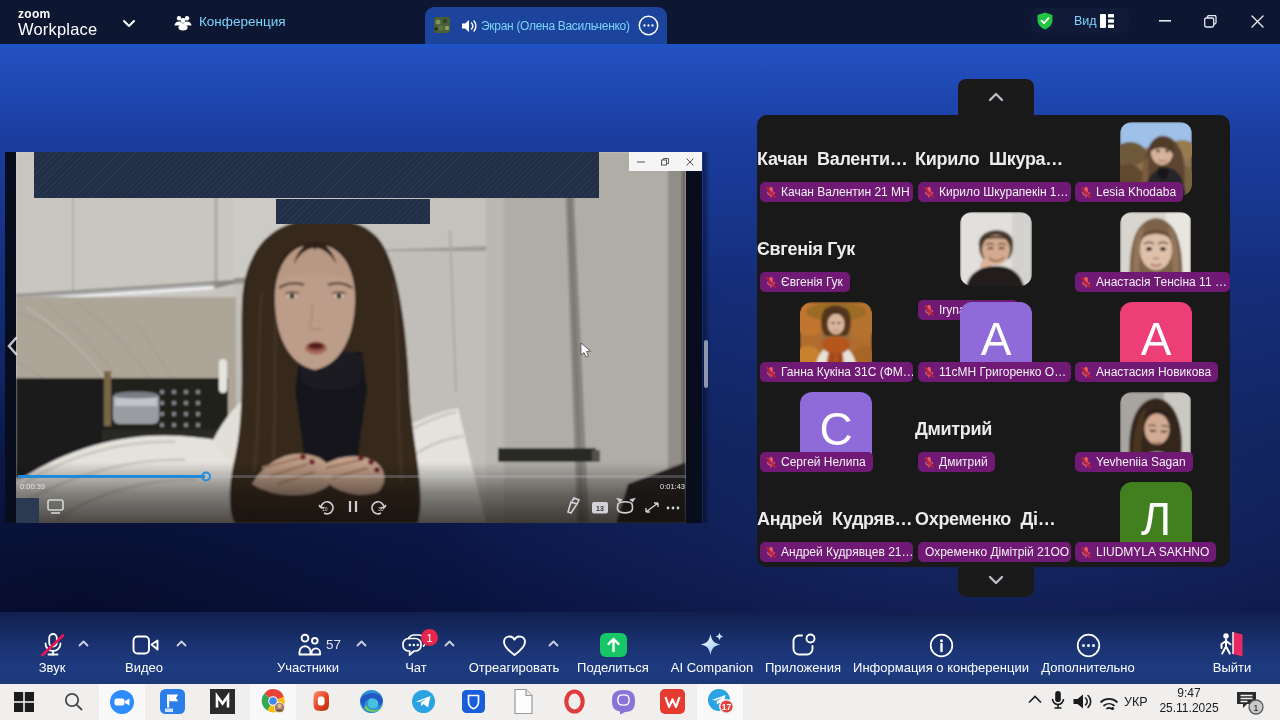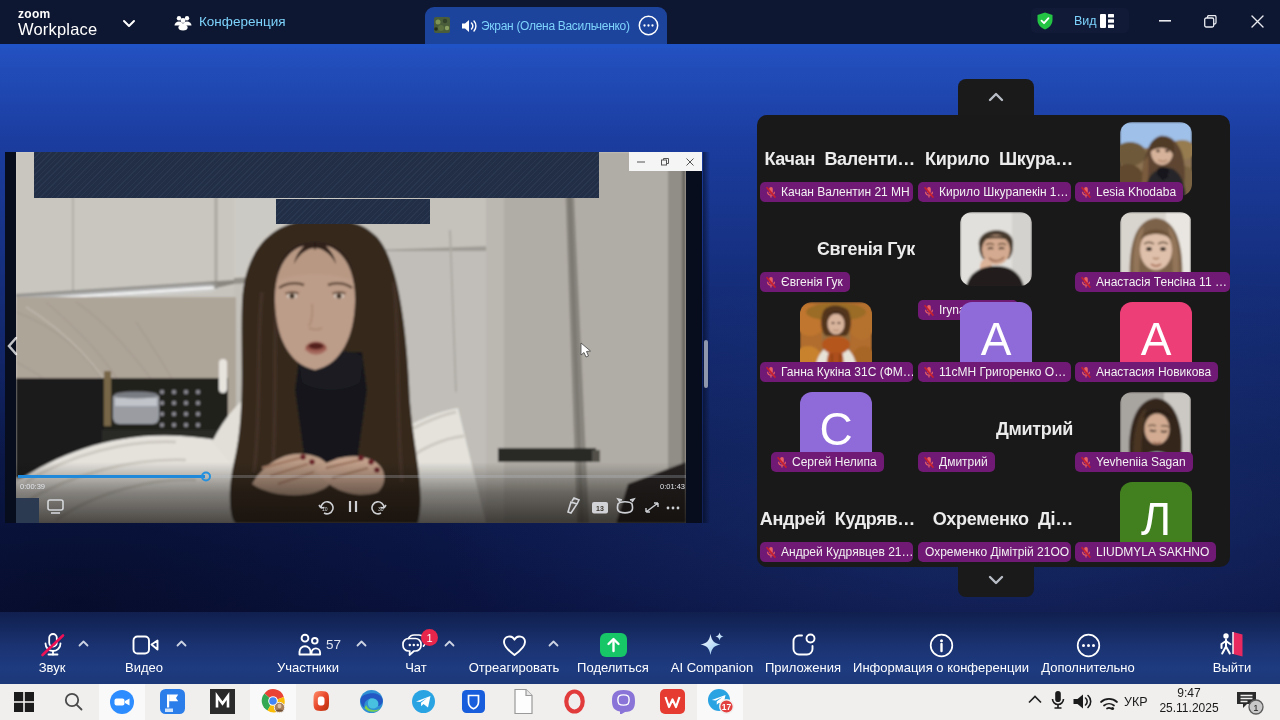--- a/index.html
+++ b/index.html
@@ -28,21 +28,21 @@
   #vidwin { position:absolute; left:5px; top:104px; width:697px; height:371px; background:#070d1c; }
   #vidcontent { position:absolute; left:11px; top:0; width:670px; height:371px; overflow:hidden; background:#d3d0ca; }
   .redact { position:absolute; background:#223049;
      background-image:repeating-linear-gradient(135deg, rgba(255,255,255,0.03) 0 1px, rgba(0,0,0,0.04) 1px 4px); }
   #winctrl { position:absolute; background:#f5f5f5; display:flex; align-items:center; justify-content:space-around; }
 
   
   #ptab-up { position:absolute; left:958px; top:31px; width:76px; height:36px; background:#1a1a1a; border-radius:8px 8px 0 0; }
   #ptab-dn { position:absolute; left:958px; top:517px; width:76px; height:32px; background:#1a1a1a; border-radius:0 0 8px 8px; }
   #panel { position:absolute; left:757px; top:67px; width:473px; height:452px; background:#191919; border-radius:10px; }
-  .cell-name { position:absolute; width:158px; text-align:right; color:#ececec;
+  .cell-name { position:absolute; width:158px; text-align:left; color:#ececec;
      font-size:18px; font-weight:700; white-space:pre; overflow:hidden; letter-spacing:-0.3px; }
   .avbox { position:absolute; width:72px; height:74px; border-radius:12px; overflow:hidden; }
   .letter { display:flex; align-items:center; justify-content:center; color:#fff;
      font-size:46px; font-weight:400; }
   .plabel { position:absolute; height:20px; max-width:153px; background:#701a75; border-radius:5px; display:flex;
      align-items:center; gap:4px; padding:0 7px 0 5px; color:#f2f2f2; font-size:12px; white-space:nowrap; overflow:hidden; }
   .plabel.noicon { padding-left:7px; }
 
   
   #toolbar { position:absolute; left:0; top:612px; width:1280px; height:72px;
@@ -408,21 +408,21 @@
       <div class="plabel" style="left:318px;top:247px;">
           <svg width="12" height="13" viewBox="0 0 12 13" style="flex:none">
             <rect x="4.2" y="1" width="3.6" height="6.6" rx="1.8" fill="#e85f64"></rect>
             <path d="M2.6 5.8 a3.4 3.4 0 0 0 6.8 0" stroke="#e85f64" fill="none" stroke-width="1.2"></path>
             <line x1="6" y1="9.6" x2="6" y2="11.6" stroke="#e85f64" stroke-width="1.2"></line>
             <line x1="1.6" y1="1.2" x2="10.4" y2="11.6" stroke="#c6202e" stroke-width="1.7"></line>
           </svg>
           <span>Анастасия Новикова</span>
         </div>
       <div class="avbox letter" style="left:43px;top:277px;background:#8f6bd9">С</div>
-      <div class="plabel" style="left:14px;top:337px;">
+      <div class="plabel" style="left:3px;top:337px;">
           <svg width="12" height="13" viewBox="0 0 12 13" style="flex:none">
             <rect x="4.2" y="1" width="3.6" height="6.6" rx="1.8" fill="#e85f64"></rect>
             <path d="M2.6 5.8 a3.4 3.4 0 0 0 6.8 0" stroke="#e85f64" fill="none" stroke-width="1.2"></path>
             <line x1="6" y1="9.6" x2="6" y2="11.6" stroke="#e85f64" stroke-width="1.2"></line>
             <line x1="1.6" y1="1.2" x2="10.4" y2="11.6" stroke="#c6202e" stroke-width="1.7"></line>
           </svg>
           <span>Сергей Нелипа</span>
         </div>
       <div class="cell-name" style="left:158px;top:304px">Дмитрий</div>
       <div class="plabel" style="left:161px;top:337px;">

